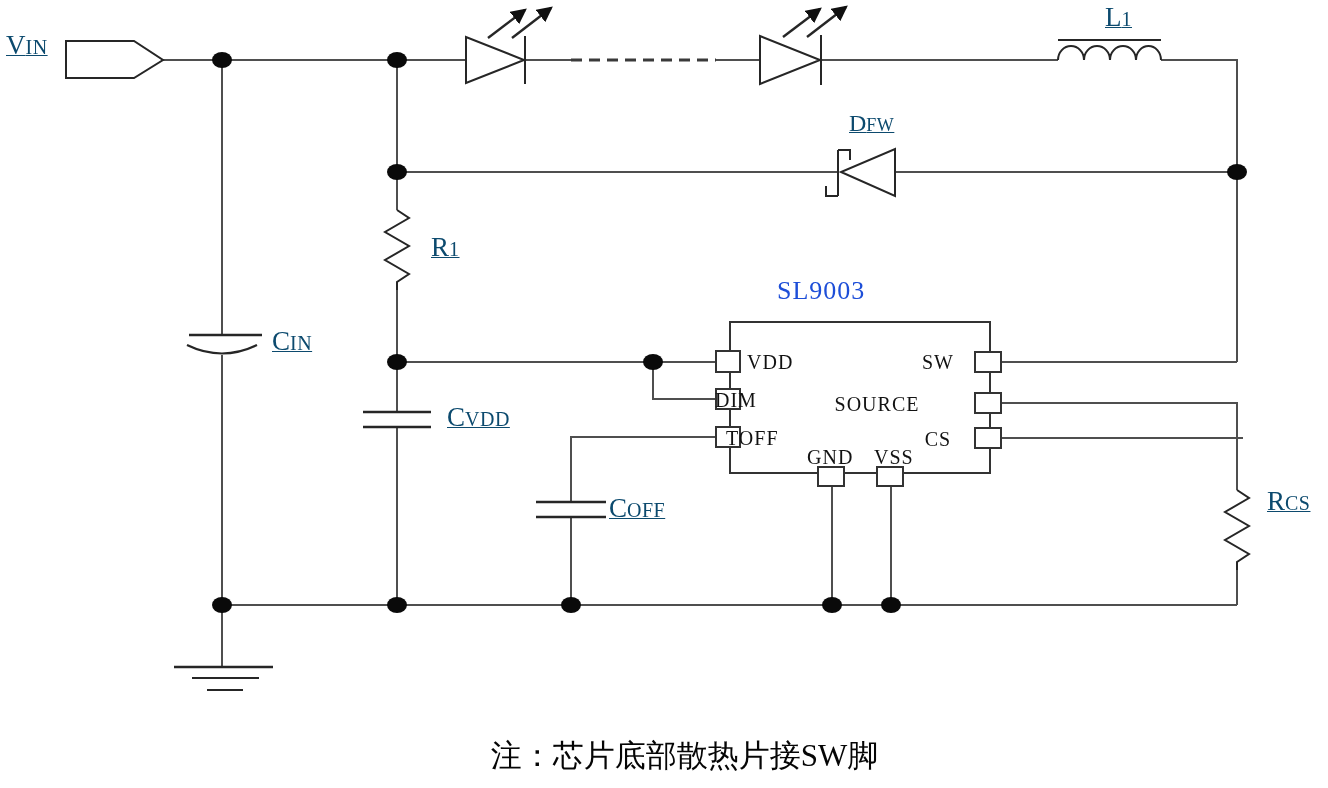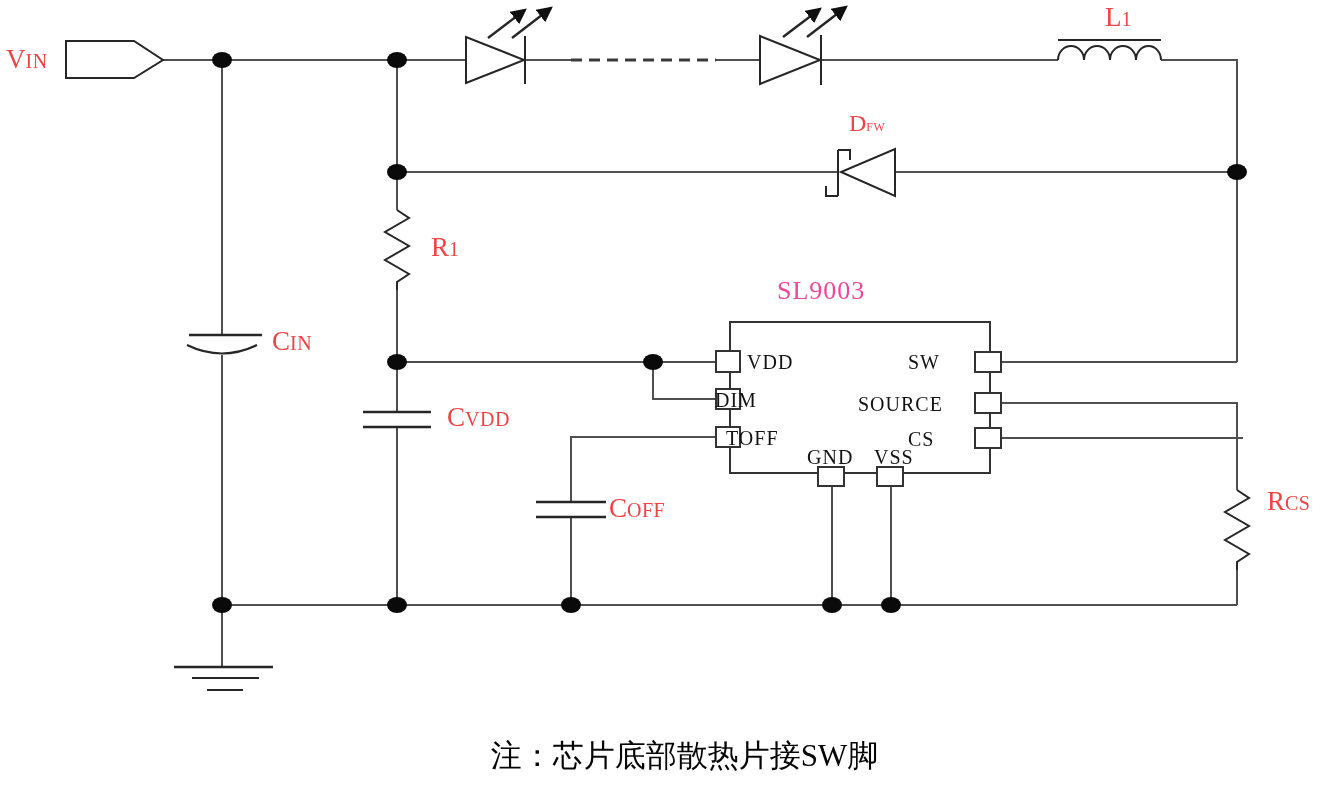--- a/index.html
+++ b/index.html
@@ -1,28 +1,28 @@
 <!DOCTYPE html>
 <html><head>
 <meta charset="utf-8">
 <style>
   html,body{margin:0;padding:0;background:#ffffff;}
   #stage{
     position:relative;width:1328px;height:788px;background:#ffffff;
     font-family:"Liberation Serif", serif;color:#0f0f0f;overflow:hidden;
   }
   #schematic-svg{position:absolute;left:0;top:0;}
-  .lbl{position:absolute;white-space:nowrap;line-height:1;color:#ef4444;}
+  .lbl{position:absolute;white-space:nowrap;line-height:1;color:#0c4a6e;text-decoration:underline;}
   .lbl .lm{font-size:27px;}
   .lbl .ls{font-size:20px;letter-spacing:0.5px;}
   .lbl-sm .lm{font-size:24px;}
-  .lbl-sm .ls{font-size:12px;}
-  .ic-title{position:absolute;font-size:26px;letter-spacing:1px;color:#ec4899;line-height:1;}
+  .lbl-sm .ls{font-size:18px;}
+  .ic-title{position:absolute;font-size:26px;letter-spacing:1px;color:#1d4ed8;line-height:1;}
   .pin-lbl{position:absolute;font-size:20px;letter-spacing:1px;color:#121212;line-height:1;}
-  .pin-lbl.ra{text-align:left;}
+  .pin-lbl.ra{text-align:center;}
   .note{
     position:absolute;left:0;top:737px;width:100%;box-sizing:border-box;padding-left:41px;
     text-align:center;font-size:31px;color:#050505;line-height:1.2;
   }
 </style>
 </head>
 <body>
 
 <div id="stage">
 
@@ -136,21 +136,21 @@
       <ellipse cx="397" cy="362" rx="10" ry="8"></ellipse>
       <ellipse cx="653" cy="362" rx="10" ry="8"></ellipse>
       <ellipse cx="222" cy="605" rx="10" ry="8"></ellipse>
       <ellipse cx="397" cy="605" rx="10" ry="8"></ellipse>
       <ellipse cx="571" cy="605" rx="10" ry="8"></ellipse>
       <ellipse cx="832" cy="605" rx="10" ry="8"></ellipse>
       <ellipse cx="891" cy="605" rx="10" ry="8"></ellipse>
     </g>
   </svg>
 
-  <div class="lbl" style="left:6px;top:46px"><span class="lm">V</span><span class="ls">IN</span></div>
+  <div class="lbl" style="left:6px;top:32px"><span class="lm">V</span><span class="ls">IN</span></div>
 
   <div class="lbl" style="left:272px;top:328px"><span class="lm">C</span><span class="ls">IN</span></div>
 
   <div class="lbl" style="left:431px;top:234px"><span class="lm">R</span><span class="ls">1</span></div>
 
   <div class="lbl" style="left:447px;top:404px"><span class="lm">C</span><span class="ls">VDD</span></div>
 
   <div class="lbl" style="left:609px;top:495px"><span class="lm">C</span><span class="ls">OFF</span></div>
 
   <div class="lbl lbl-sm" style="left:849px;top:111px"><span class="lm">D</span><span class="ls">FW</span></div>
@@ -159,21 +159,21 @@
 
   <div class="lbl" style="left:1267px;top:488px"><span class="lm">R</span><span class="ls">CS</span></div>
 
   <div class="ic-title" style="left:777px;top:278px">SL9003</div>
 
   <div class="pin-lbl" style="left:747px;top:352px">VDD</div>
   <div class="pin-lbl" style="left:715px;top:390px">DIM</div>
   <div class="pin-lbl" style="left:726px;top:428px">TOFF</div>
 
   <div class="pin-lbl ra" style="left:908px;top:352px;width:60px">SW</div>
-  <div class="pin-lbl ra" style="left:858px;top:394px;width:110px">SOURCE</div>
+  <div class="pin-lbl ra" style="left:822px;top:394px;width:110px">SOURCE</div>
   <div class="pin-lbl ra" style="left:908px;top:429px;width:60px">CS</div>
 
   <div class="pin-lbl" style="left:807px;top:447px">GND</div>
   <div class="pin-lbl" style="left:874px;top:447px">VSS</div>
 
   <div class="note">注：芯片底部散热片接SW脚</div>
 
 </div>
 
 </body></html>

